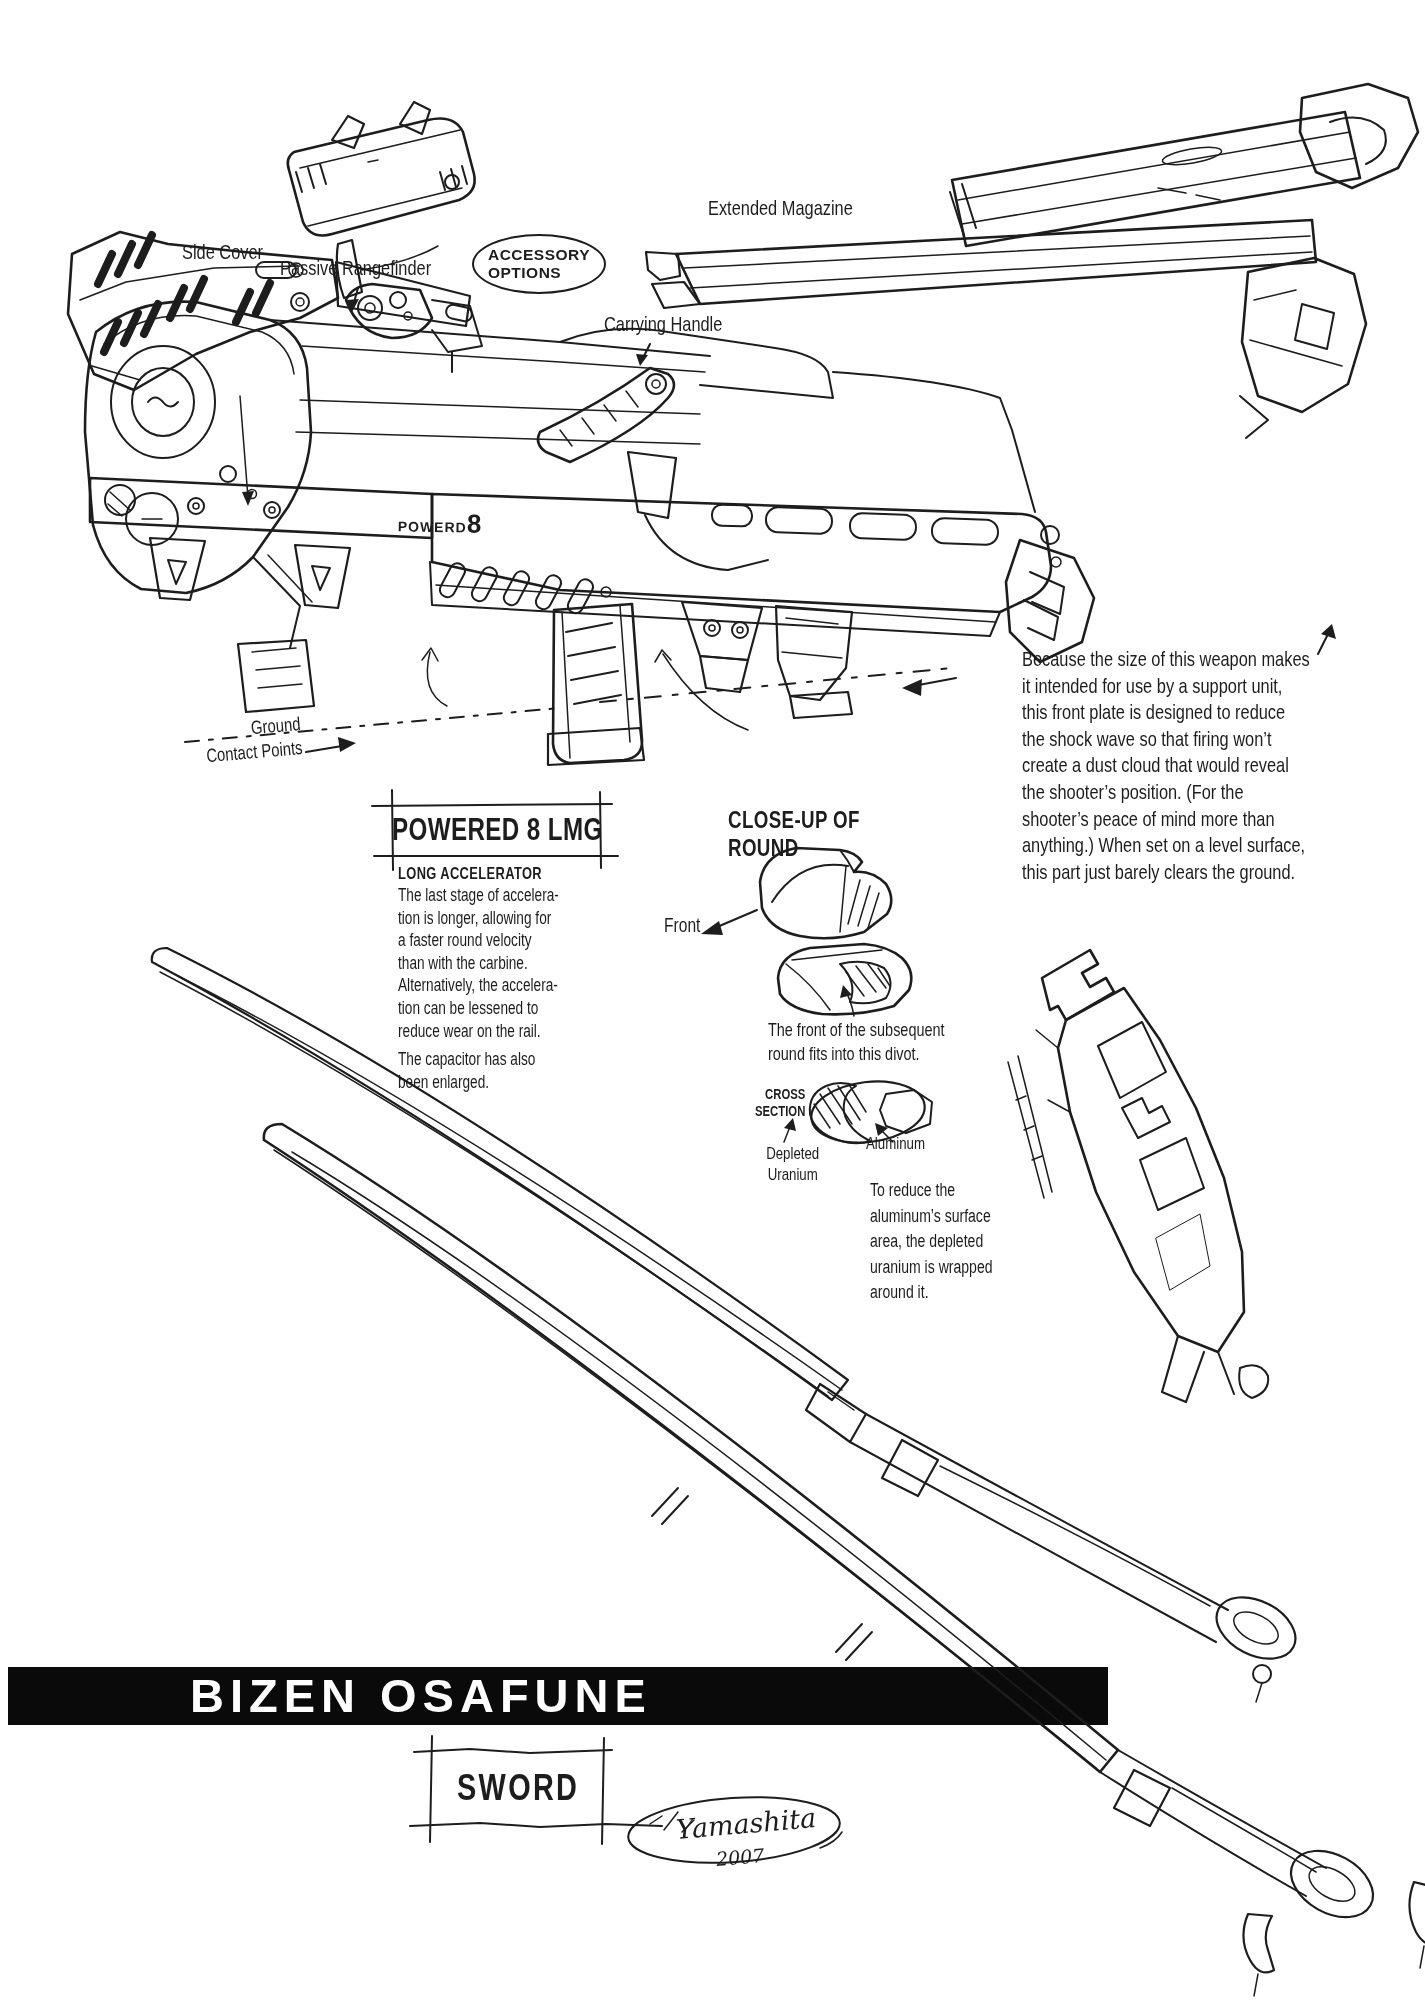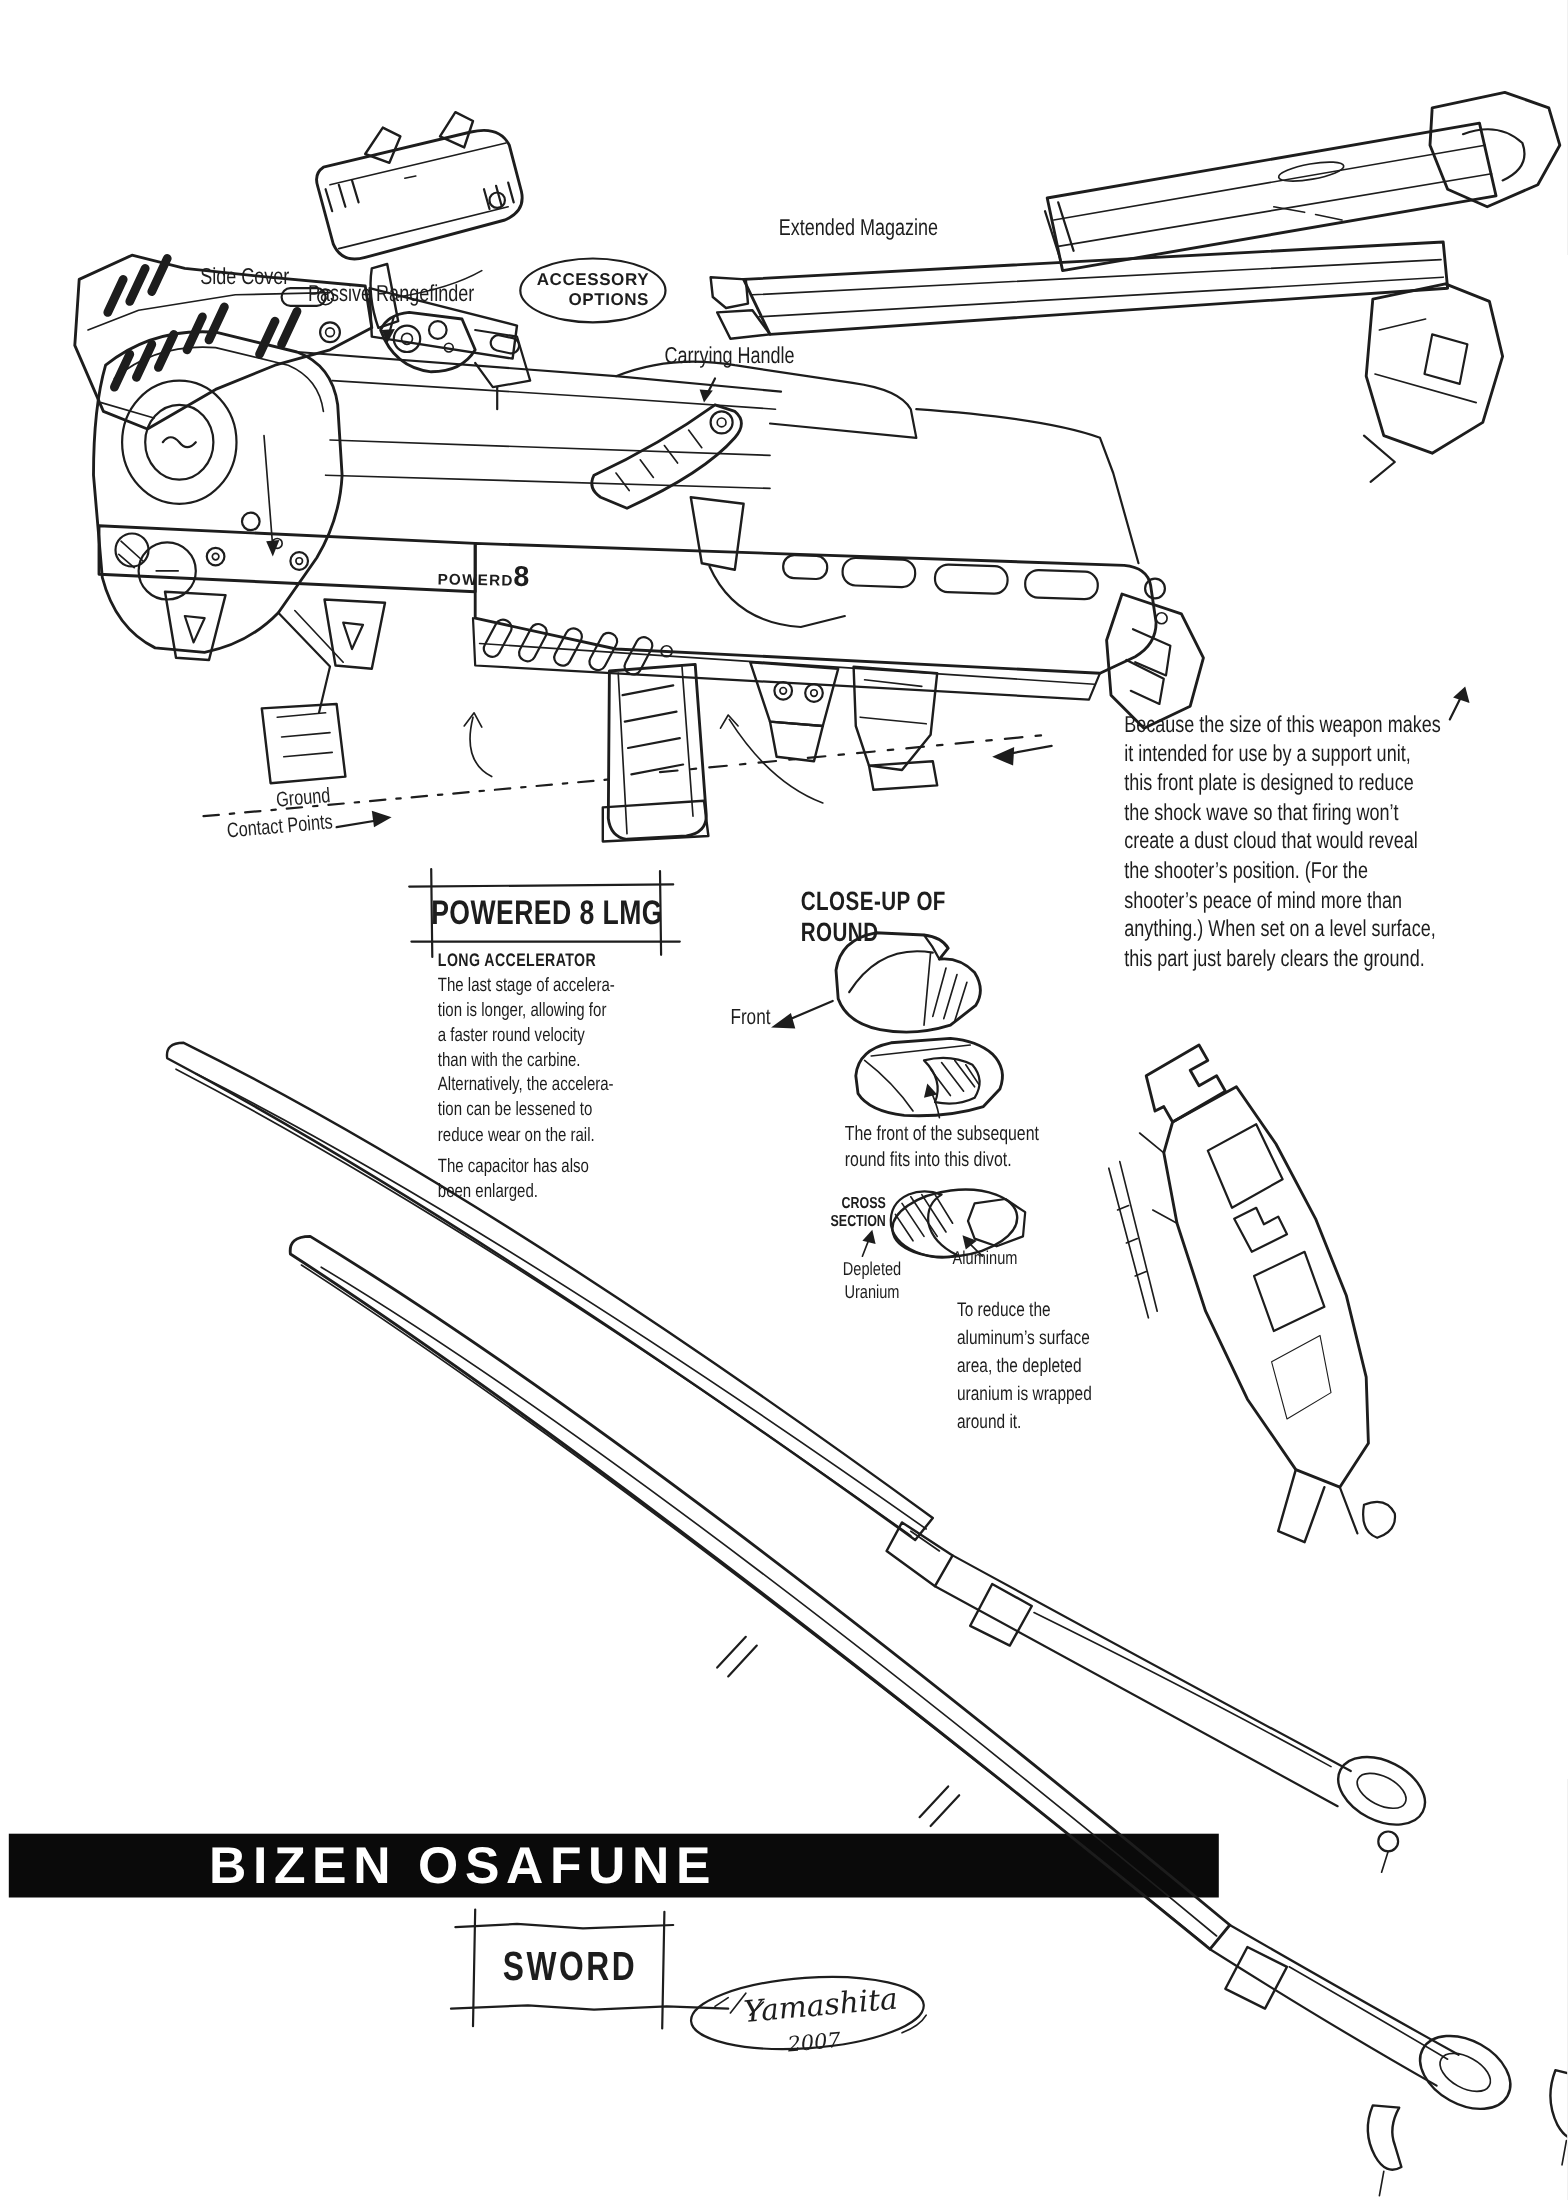--- a/index.html
+++ b/index.html
@@ -14,21 +14,21 @@
   .th{stroke-width:8;}              
   .f{fill:#1d1d1d;stroke:none;}     
   .lbl{position:absolute;z-index:3;white-space:pre-line;line-height:1.18;font-weight:400;}
   .cx{transform:scaleX(.78);transform-origin:0 0;}
   .b{font-weight:700;}
   .ctr{text-align:center;}
   .banner{position:absolute;z-index:1;left:8px;top:1667px;width:1100px;height:58px;background:#0a0a0a;}
   .banner-text{position:absolute;z-index:3;left:190px;top:1667px;height:51px;line-height:57px;
                color:#ffffff;font-size:47px;font-weight:700;letter-spacing:6px;}
   .bubble{position:absolute;z-index:3;left:472px;top:234px;width:130px;height:56px;border:2.5px solid #1d1d1d;
-          border-radius:50%;display:flex;align-items:center;justify-content:center;text-align:right;
+          border-radius:50%;display:flex;align-items:center;justify-content:center;text-align:left;
           font-size:15.5px;font-weight:700;white-space:pre-line;line-height:1.15;letter-spacing:.5px;}
   .sig{font-family:"DejaVu Serif",serif;font-style:italic;}
 </style>
 </head>
 <body>
 
 <div class="page">
 
   <div class="banner"></div>
 

